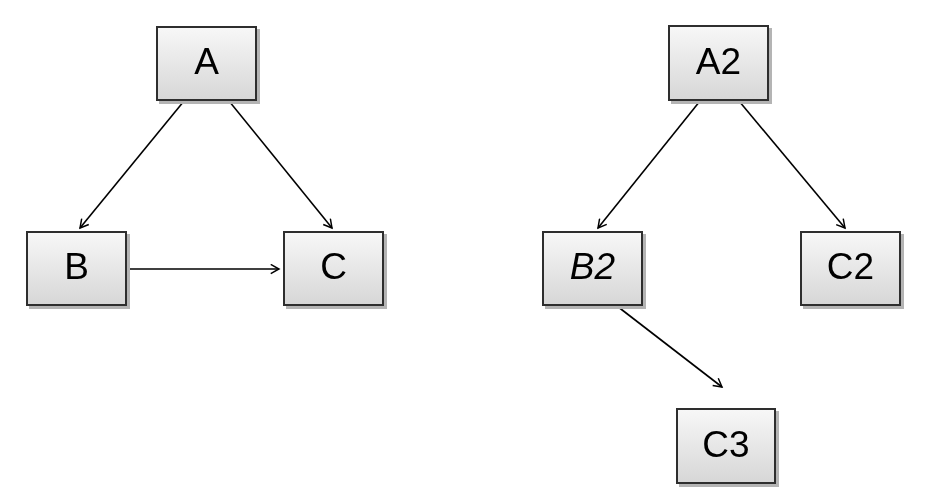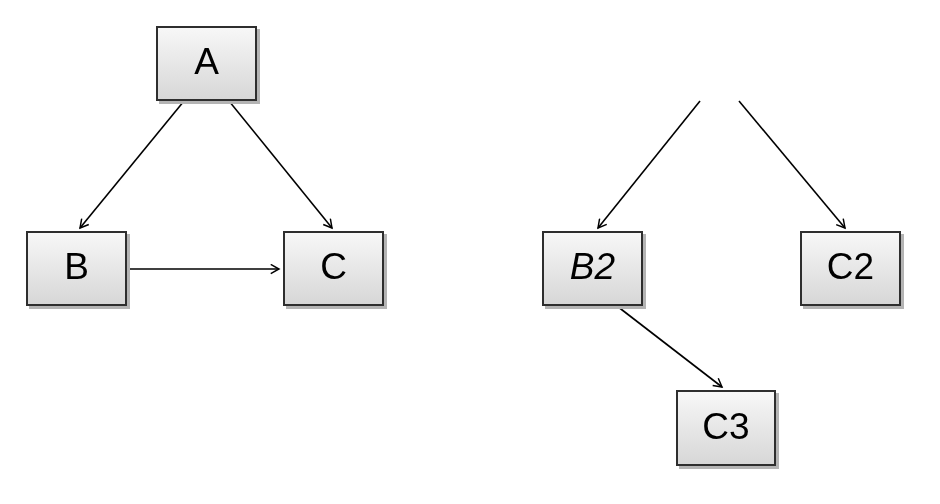--- a/index.html
+++ b/index.html
@@ -66,22 +66,25 @@
     </svg>
 <div class="node" style="left: 156px; top: 26px; width: 101px; height: 75px;">
       <span class="node-label">A</span>
     </div>
     <div class="node" style="left: 26px; top: 231px; width: 101px; height: 75px;">
       <span class="node-label">B</span>
     </div>
     <div class="node" style="left: 283px; top: 231px; width: 101px; height: 75px;">
       <span class="node-label">C</span>
     </div>
+    <div class="node" style="left: 668px; top: 25px; width: 101px; height: 76px;">
+      <span class="node-label">A2</span>
+    </div>
     <div class="node" style="left: 542px; top: 231px; width: 101px; height: 75px; font-style: italic;">
       <span class="node-label">B2</span>
     </div>
     <div class="node" style="left: 800px; top: 231px; width: 101px; height: 75px;">
       <span class="node-label">C2</span>
     </div>
-    <div class="node" style="left: 676px; top: 390px; width: 100px; height: 76px;">
+    <div class="node" style="left: 676px; top: 408px; width: 100px; height: 76px;">
       <span class="node-label">C3</span>
     </div>
   </div>
 
 </body></html>

